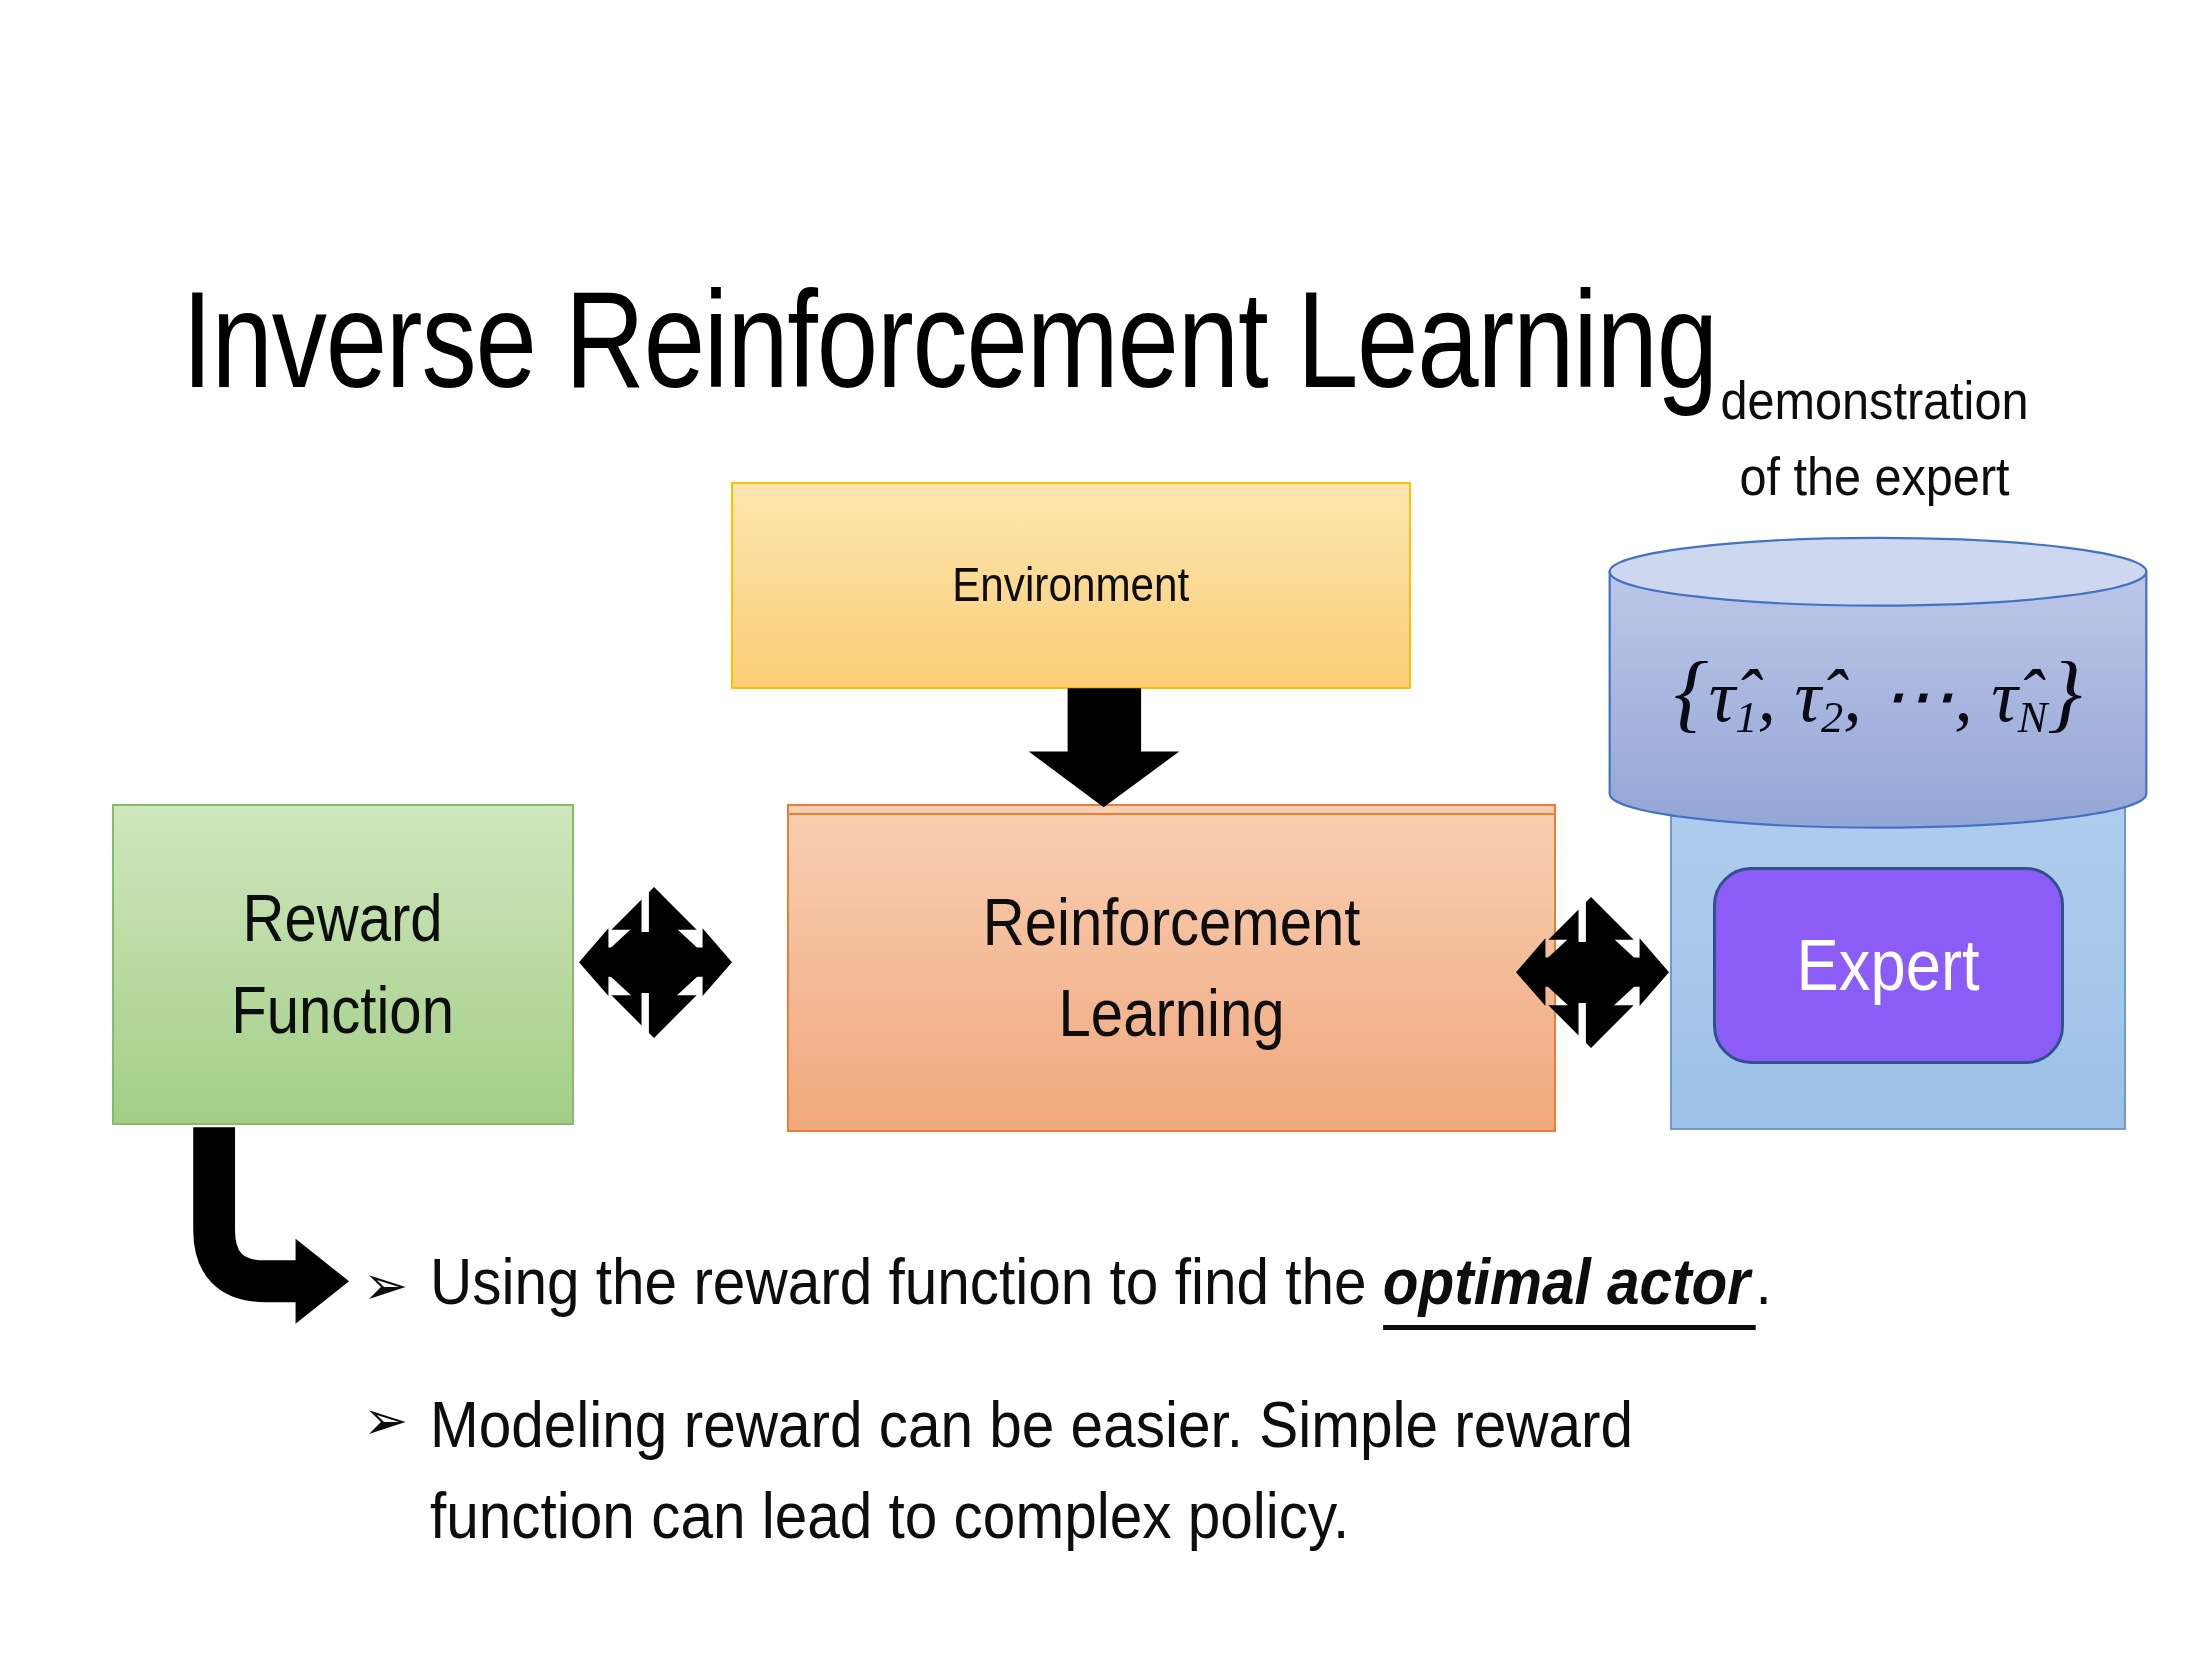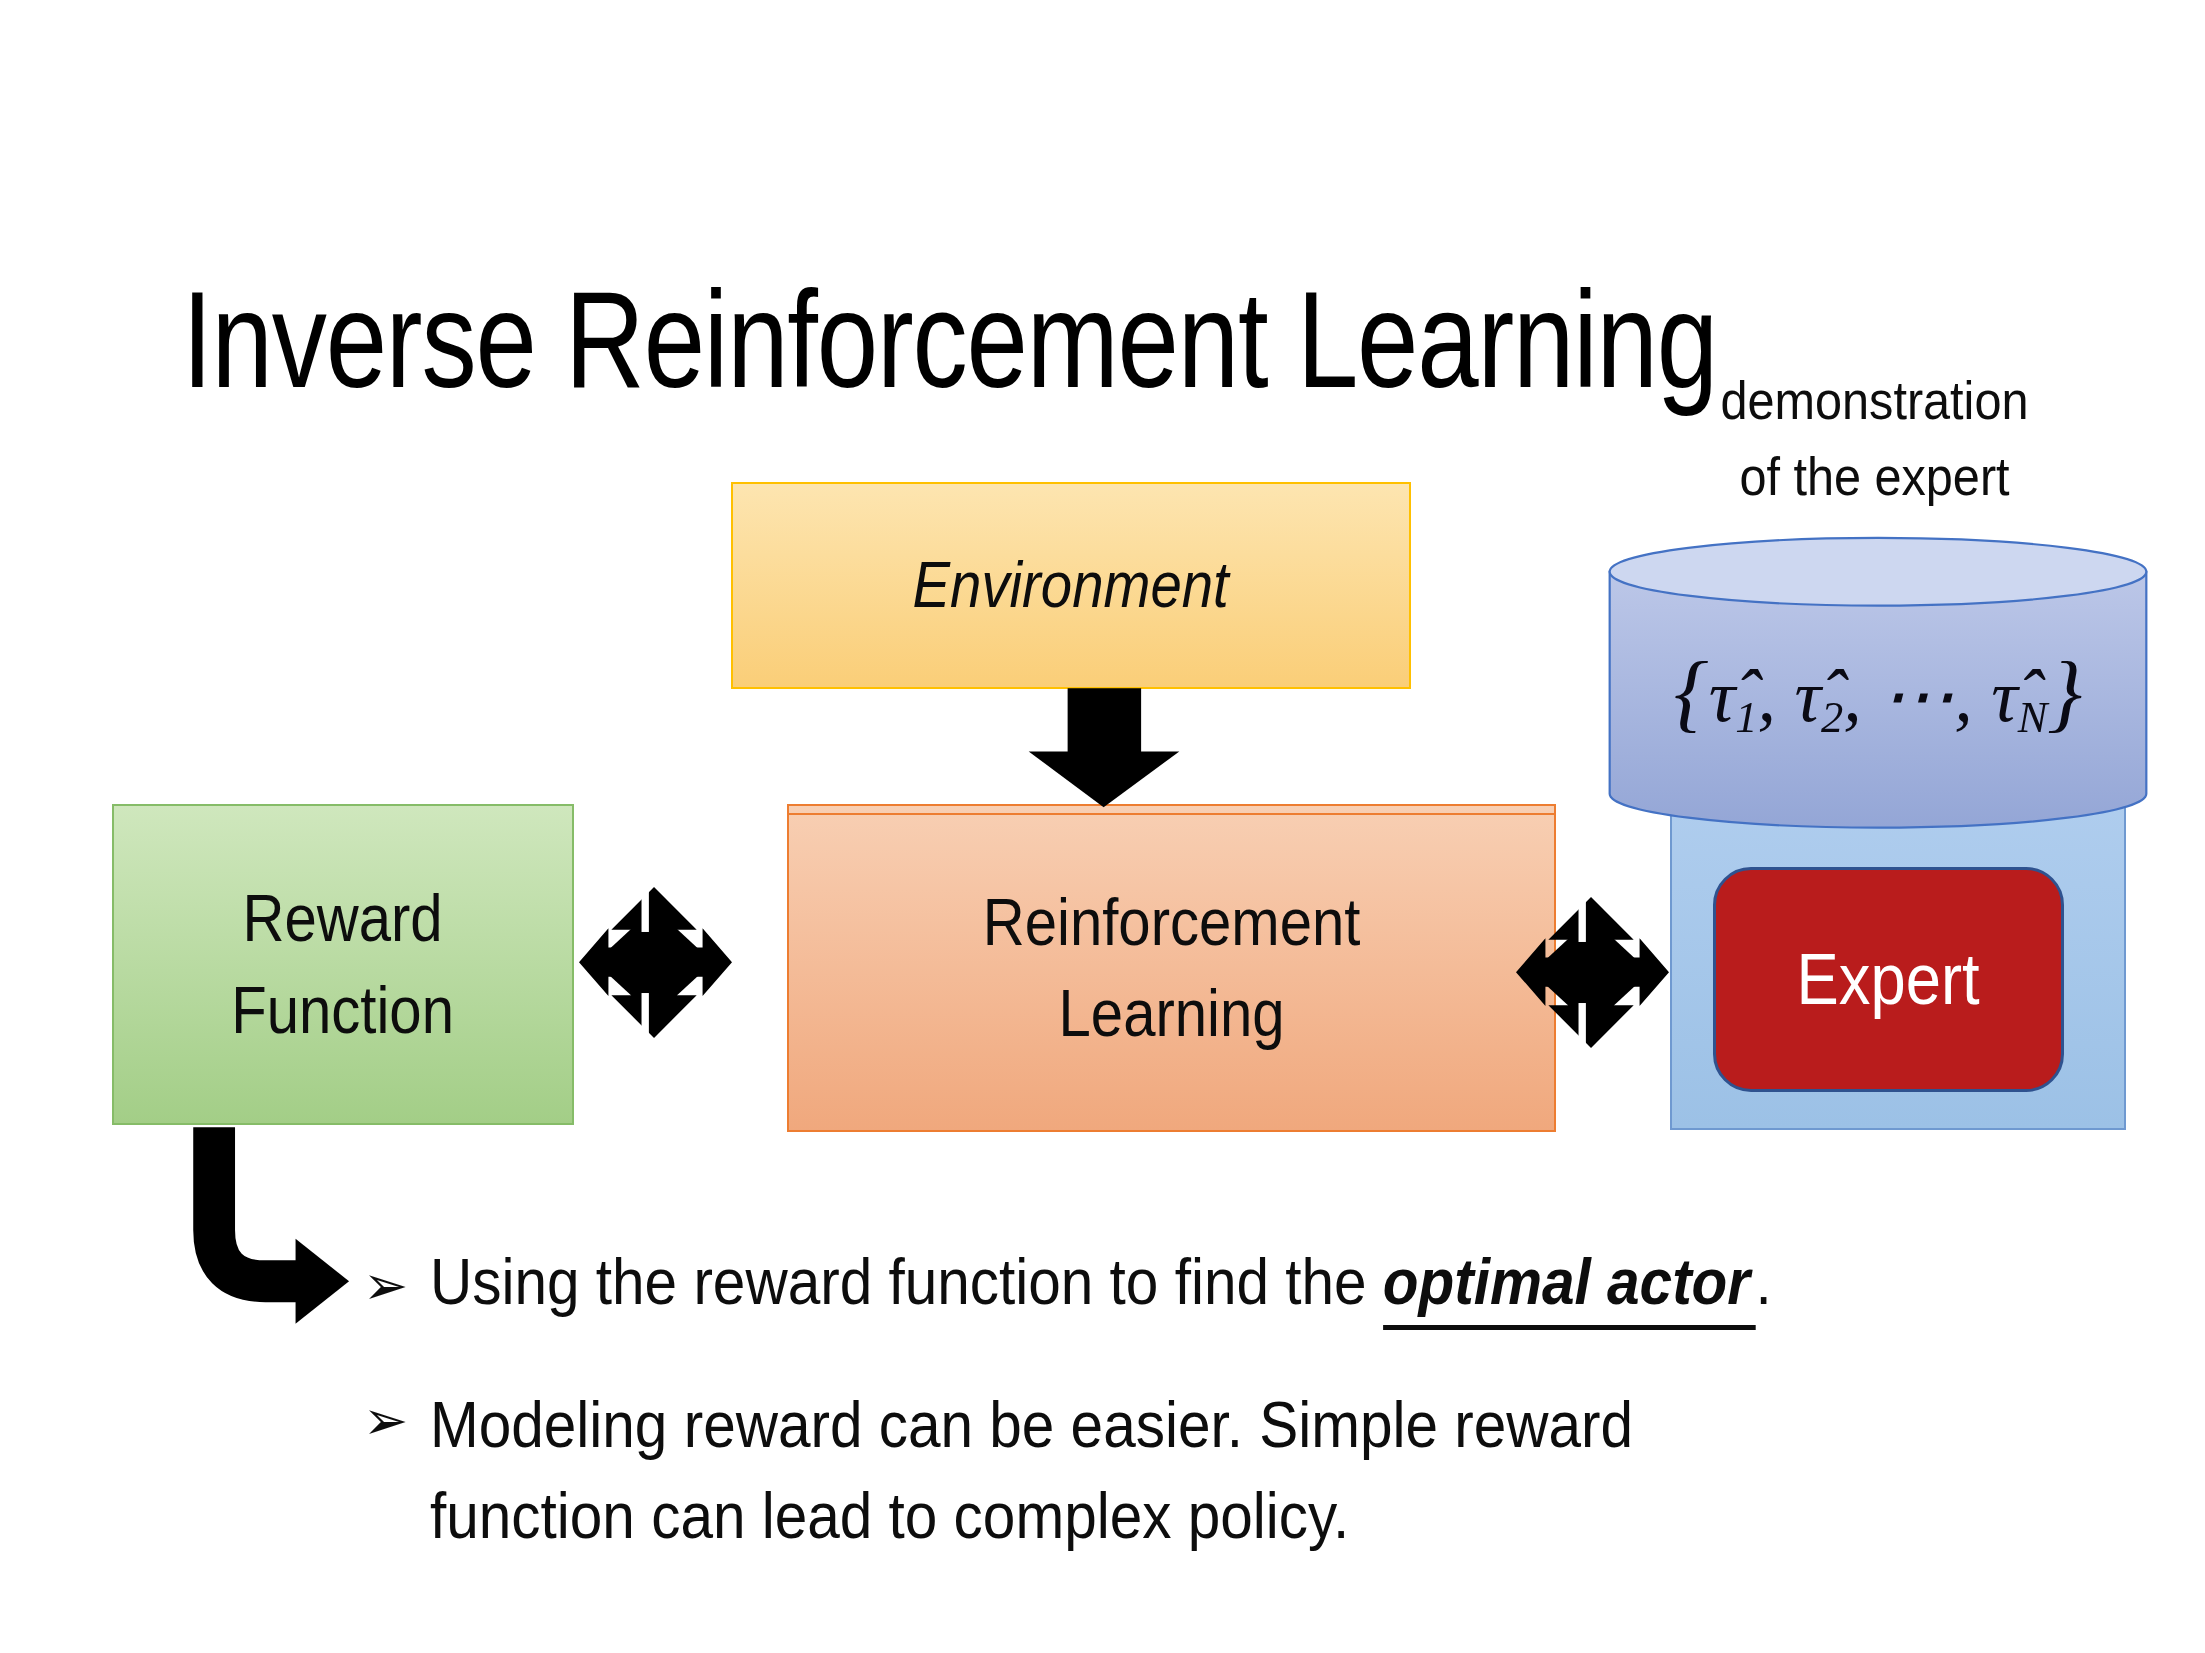--- a/index.html
+++ b/index.html
@@ -14,34 +14,34 @@
   
   .demo-label{left:1595px;top:362px;width:559px;text-align:center;font-size:54px;line-height:76px;}
   .demo-label .ln{transform:scaleX(0.9);transform-origin:center;white-space:nowrap;}
 
   
   .box{display:flex;align-items:center;justify-content:center;text-align:center;box-sizing:border-box;}
   .box .lbl{transform:scaleX(0.88);transform-origin:center;line-height:1.38;white-space:nowrap;}
 
   .env-box{left:731px;top:482px;width:680px;height:207px;
            background:linear-gradient(180deg,#FDE5B0 0%,#FACE78 100%);
-           border:2.9px solid #FFC000;font-size:64px;font-style:italic;}
+           border:2.9px solid #FFC000;font-size:48px;}
   .reward-box{left:112px;top:804px;width:462px;height:321px;
            background:linear-gradient(180deg,#CFE7BD 0%,#A3CE87 100%);
            border:2.2px solid #86BC68;font-size:66px;}
   .rl-box{left:745px;top:804px;width:769px;height:328px;
            background:linear-gradient(180deg,#F8CFB3 0%,#F0A87D 100%);
            border:2.9px solid #ED7D31;font-size:66px;margin-left:42px;}
   .rl-box::before{content:"";position:absolute;left:0;right:0;top:6.6px;border-top:2.9px solid #ED7D31;}
 
   .expert-panel{left:1670px;top:798px;width:456px;height:332px;
            background:linear-gradient(180deg,#AFCDEE 0%,#9CC1E6 100%);
            border:2.2px solid #6F99D0;box-sizing:border-box;z-index:1;}
-  .expert-box{left:1713px;top:867px;width:351px;height:225px;border-radius:38px;
-           background:#b91c1c;border:3.7px solid #2F528F;font-size:72px;color:#ffffff;z-index:3;}
+  .expert-box{left:1713px;top:867px;width:351px;height:197px;border-radius:38px;
+           background:#8b5cf6;border:3.7px solid #2F528F;font-size:72px;color:#ffffff;z-index:3;}
 
   
   .cylinder-svg{left:1606px;top:535px;z-index:2;}
   .formula{left:1606px;top:641px;width:544px;text-align:center;z-index:4;
            font-family:Liberation Serif, serif;font-style:italic;font-size:74px;color:#0a0a14;white-space:nowrap;}
   .formula sub{font-size:60%;vertical-align:-22%;}
   .formula .brace{font-size:118%;}
 
   
   .arrow{z-index:5;}

